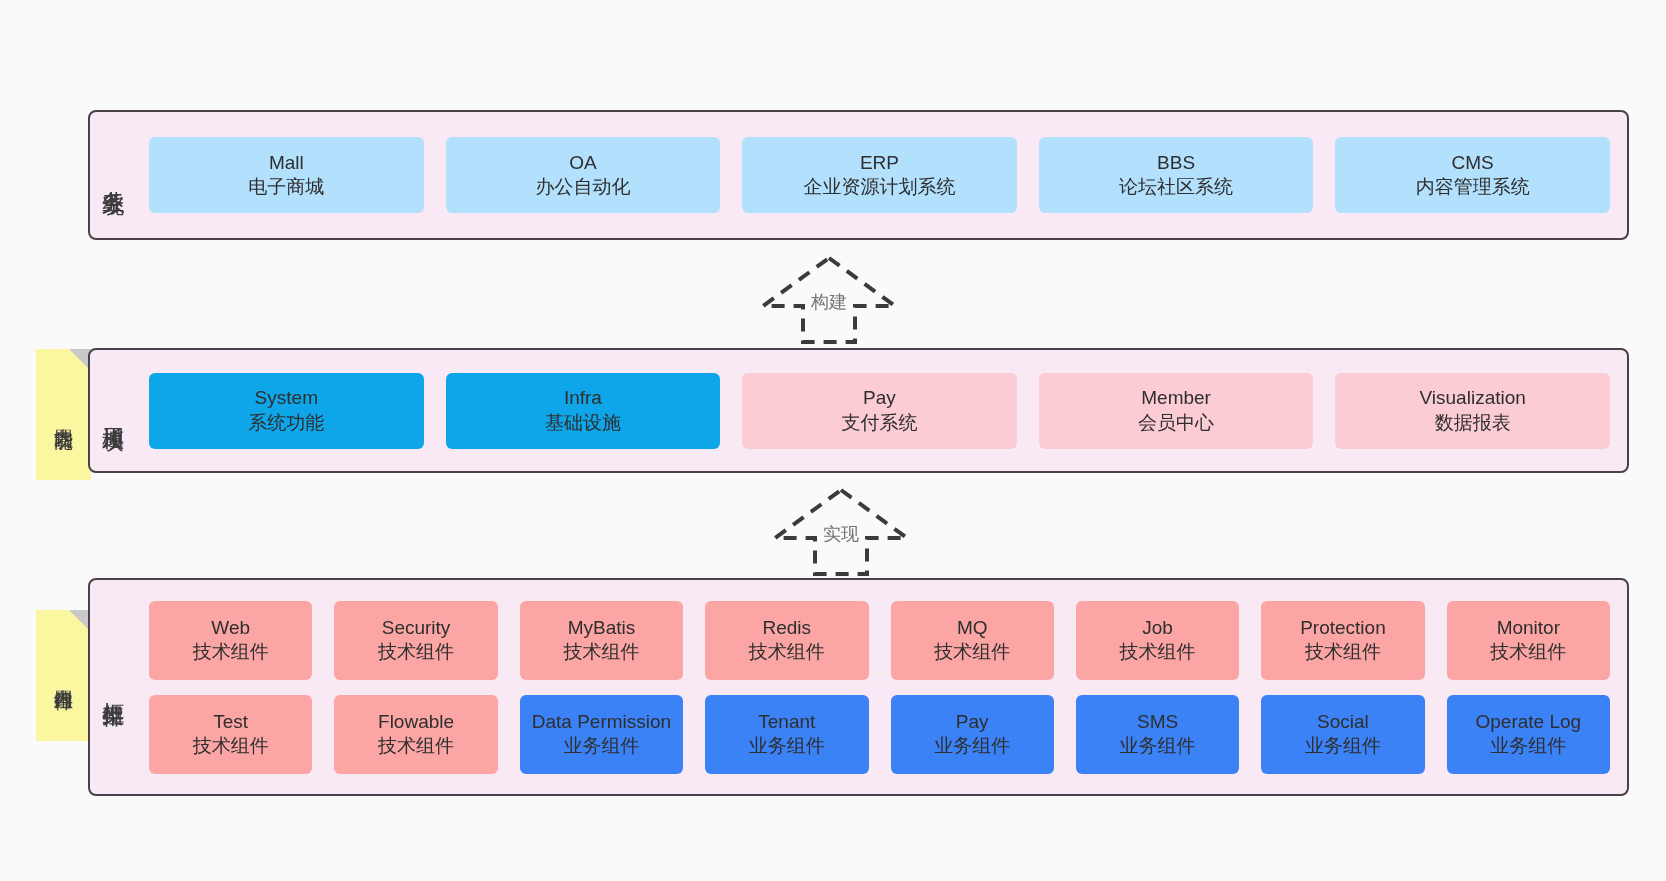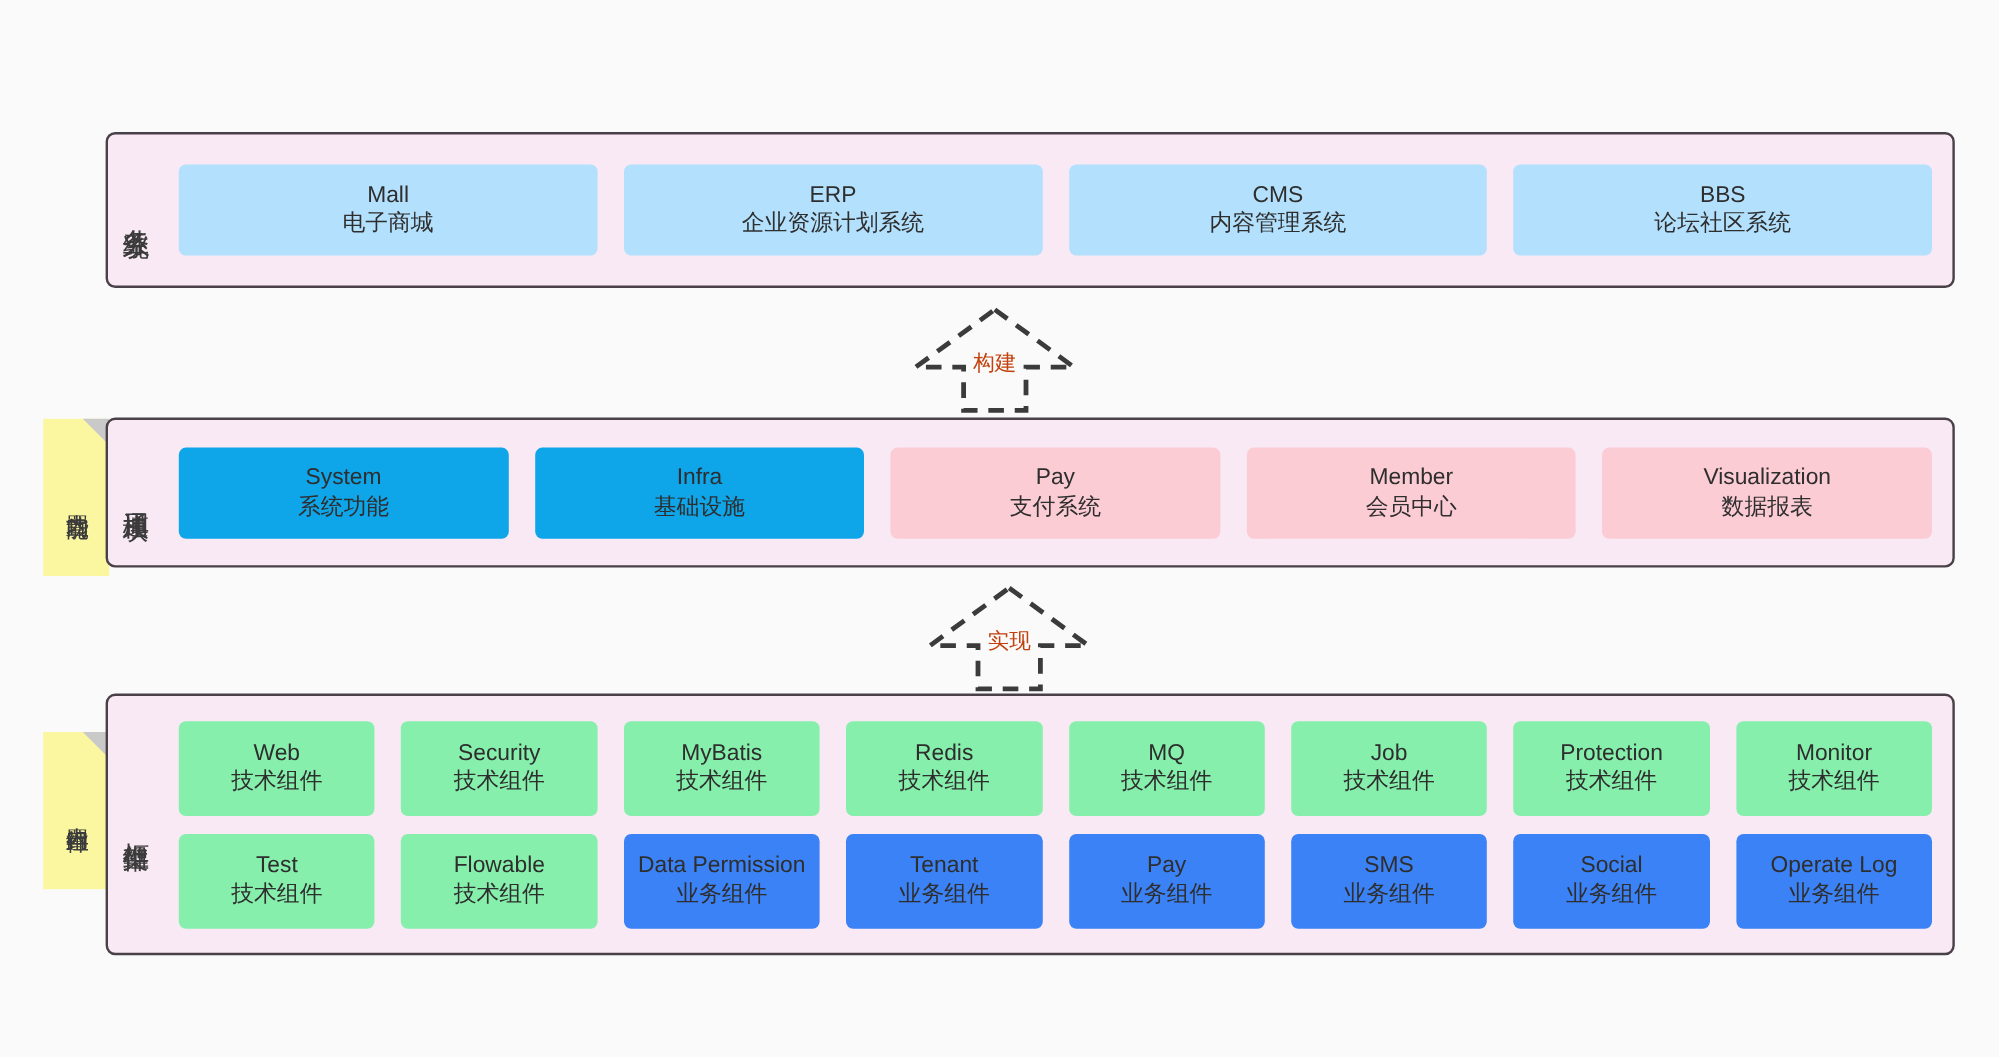--- a/index.html
+++ b/index.html
@@ -83,21 +83,21 @@
     margin: 0 11px;
     flex: 1 1 0;
     min-width: 0;
   }
   .card .t1 { white-space: normal; }
   .card .t2 { white-space: normal; }
 
   .c-blue      { background: #b3e0fc; }
   .c-red       { background: #0ea5e9; }
   .c-pink      { background: #fcccd4; }
-  .c-green     { background: #86efac; }
+  .c-green     { background: #fca5a5; }
   .c-lightgrn  { background: #3b82f6; }
 
   
   #layer-business {
     left: 88px; top: 110px; width: 1541px; height: 130px;
   }
   #layer-business .card { height: 76px; }
 
   
   #layer-common {
@@ -145,49 +145,53 @@
   .arrow {
     position: absolute;
   }
   .arrow svg { display: block; overflow: visible; }
   .arrow .arrow-label {
     position: absolute;
     left: 0; right: 0;
     top: 36px;
     text-align: center;
     font-size: 18px;
-    color: #c2410c;
+    color: #737373;
     user-select: none;
   }
   #arrow-build  { left: 745px; top: 254px; width: 168px; height: 92px; }
   #arrow-impl   { left: 757px; top: 486px; width: 168px; height: 92px; }
 </style>
 </head>
 <body>
 
 <div id="canvas">
 
   <div class="layer" id="layer-business">
     <div class="layer-label">业务系统</div>
     <div class="layer-body">
       <div class="card c-blue">
         <span class="t1">Mall</span>
         <span class="t2">电子商城</span>
       </div>
       <div class="card c-blue">
+        <span class="t1">OA</span>
+        <span class="t2">办公自动化</span>
+      </div>
+      <div class="card c-blue">
         <span class="t1">ERP</span>
         <span class="t2">企业资源计划系统</span>
       </div>
       <div class="card c-blue">
+        <span class="t1">BBS</span>
+        <span class="t2">论坛社区系统</span>
+      </div>
+      <div class="card c-blue">
         <span class="t1">CMS</span>
         <span class="t2">内容管理系统</span>
-      </div>
-      <div class="card c-blue">
-        <span class="t1">BBS</span>
-        <span class="t2">论坛社区系统</span>
       </div>
     </div>
   </div>
 
   <div class="arrow" id="arrow-build">
     <svg width="168" height="92" viewBox="0 0 168 92" aria-hidden="true">
       <path d="M84 4 L150 52 L110 52 L110 88 L58 88 L58 52 L18 52 Z" fill="none" stroke="#3b3b3b" stroke-width="4" stroke-dasharray="13 9" stroke-linejoin="miter"></path>
     </svg>
     <div class="arrow-label">构建</div>
   </div>

